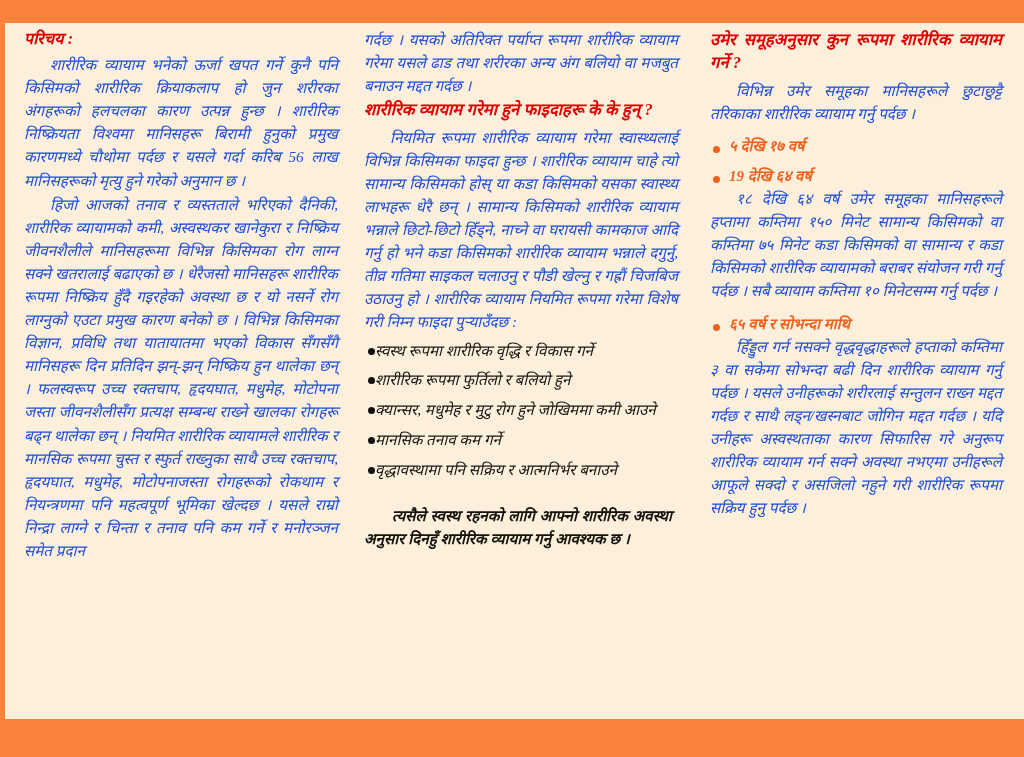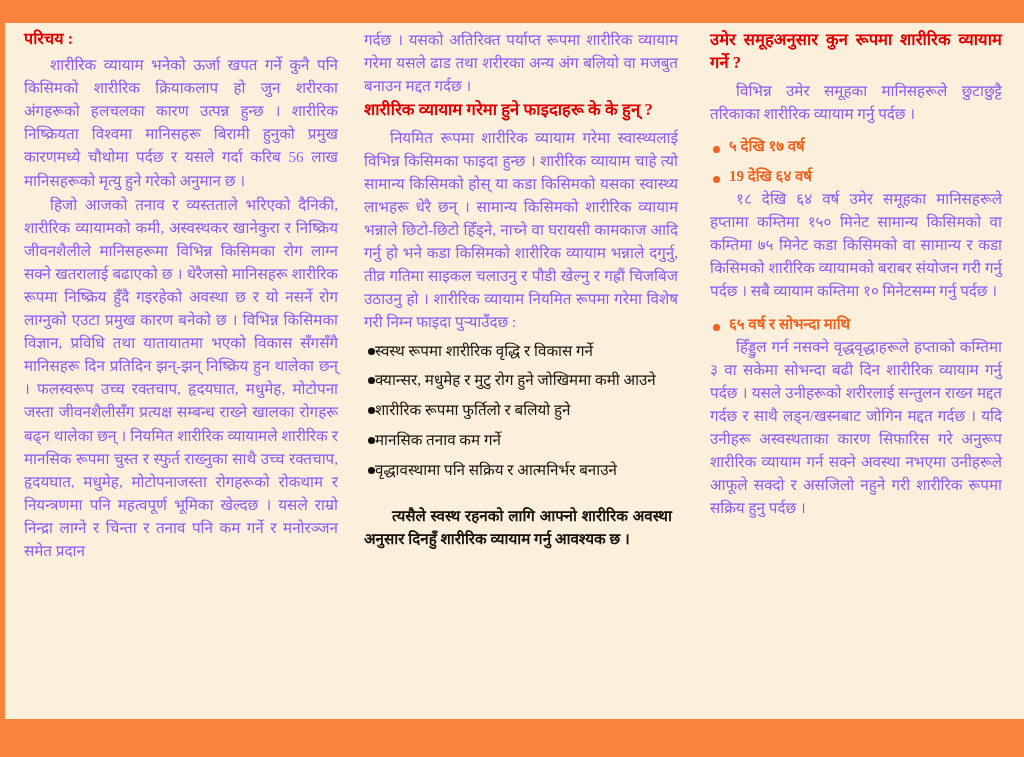--- a/index.html
+++ b/index.html
@@ -11,20 +11,21 @@
     height: 757px;
     background: #FCF0DC;
     font-family: "Liberation Serif", "DejaVu Serif", serif;
     overflow: hidden;
     position: relative;
   }
   .page {
     position: absolute;
     inset: 0;
     background: #FCF0DC;
+    font-style: italic;
   }
   .bar-top {
     position: absolute;
     left: 0; top: 0;
     width: 1024px;
     height: 23px;
     background: #FB823B;
   }
   .bar-bottom {
     position: absolute;
@@ -92,21 +93,21 @@
     height: 7px;
     border-radius: 50%;
     background: #F0621E;
     flex: 0 0 auto;
     transform: translateY(-2px);
   }
   p.body {
     margin: 0 0 1px 0;
     font-size: 15.2px;
     line-height: 1.52;
-    color: #8b5cf6;
+    color: #1d4ed8;
     text-align: justify;
     text-justify: inter-word;
     text-indent: 26px;
     word-spacing: 0px;
   }
   p.body.noindent { text-indent: 0; }
   p.bold-note {
     margin: 22px 6px 0 0;
     font-size: 15.2px;
     line-height: 1.52;
@@ -163,25 +164,25 @@
       <p class="body noindent">गर्दछ ।  यसको अतिरिक्त पर्याप्त रूपमा शारीरिक व्यायाम गरेमा यसले ढाड तथा शरीरका अन्य अंग बलियो वा मजबुत बनाउन मद्दत गर्दछ ।</p>
       <div class="h-red big">शारीरिक व्यायाम गरेमा हुने फाइदाहरू के के हुन् ?</div>
       <p class="body">नियमित रूपमा शारीरिक व्यायाम गरेमा स्वास्थ्यलाई विभिन्न किसिमका फाइदा हुन्छ । शारीरिक व्यायाम चाहे त्यो सामान्य किसिमको होस् या कडा किसिमको यसका स्वास्थ्य लाभहरू धेरै छन् । सामान्य किसिमको शारीरिक व्यायाम भन्नाले छिटो-छिटो हिँड्ने, नाच्ने वा घरायसी कामकाज आदि गर्नु हो भने कडा किसिमको शारीरिक व्यायाम भन्नाले दगुर्नु, तीव्र गतिमा साइकल चलाउनु र पौडी खेल्नु र गह्रौं चिजबिज उठाउनु हो । शारीरिक व्यायाम नियमित रूपमा गरेमा विशेष गरी निम्न फाइदा पुऱ्याउँदछ :</p>
       <ul class="bullets">
         <li>
           <span class="bdot"></span>
           <span class="btxt">स्वस्थ रूपमा शारीरिक वृद्धि र विकास गर्ने</span>
         </li>
         <li>
           <span class="bdot"></span>
+          <span class="btxt">शारीरिक रूपमा फुर्तिलो र बलियो हुने</span>
+        </li>
+        <li>
+          <span class="bdot"></span>
           <span class="btxt">क्यान्सर, मधुमेह र मुटु रोग हुने जोखिममा कमी आउने</span>
-        </li>
-        <li>
-          <span class="bdot"></span>
-          <span class="btxt">शारीरिक रूपमा फुर्तिलो र बलियो हुने</span>
         </li>
         <li>
           <span class="bdot"></span>
           <span class="btxt">मानसिक तनाव कम गर्ने</span>
         </li>
         <li>
           <span class="bdot"></span>
           <span class="btxt">वृद्धावस्थामा पनि सक्रिय र आत्मनिर्भर बनाउने</span>
         </li>
       </ul>

